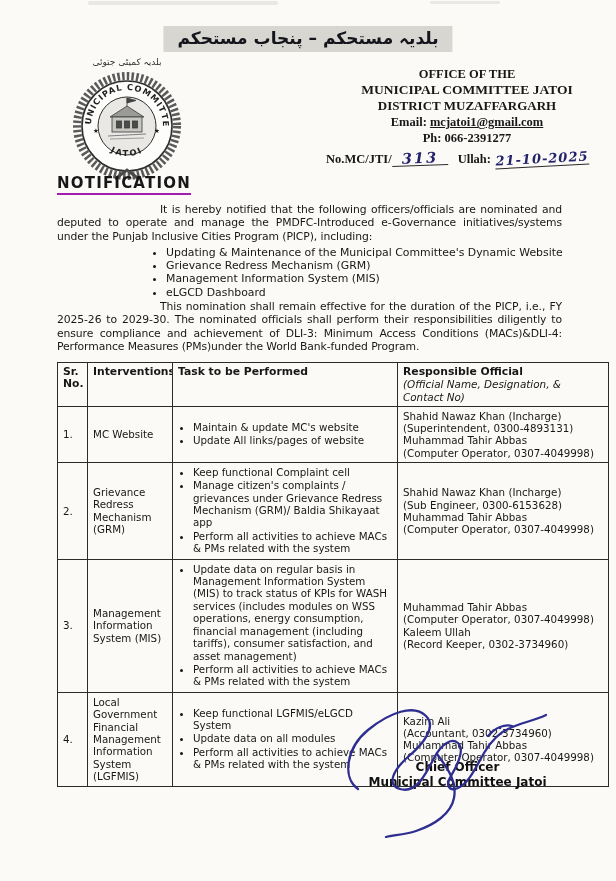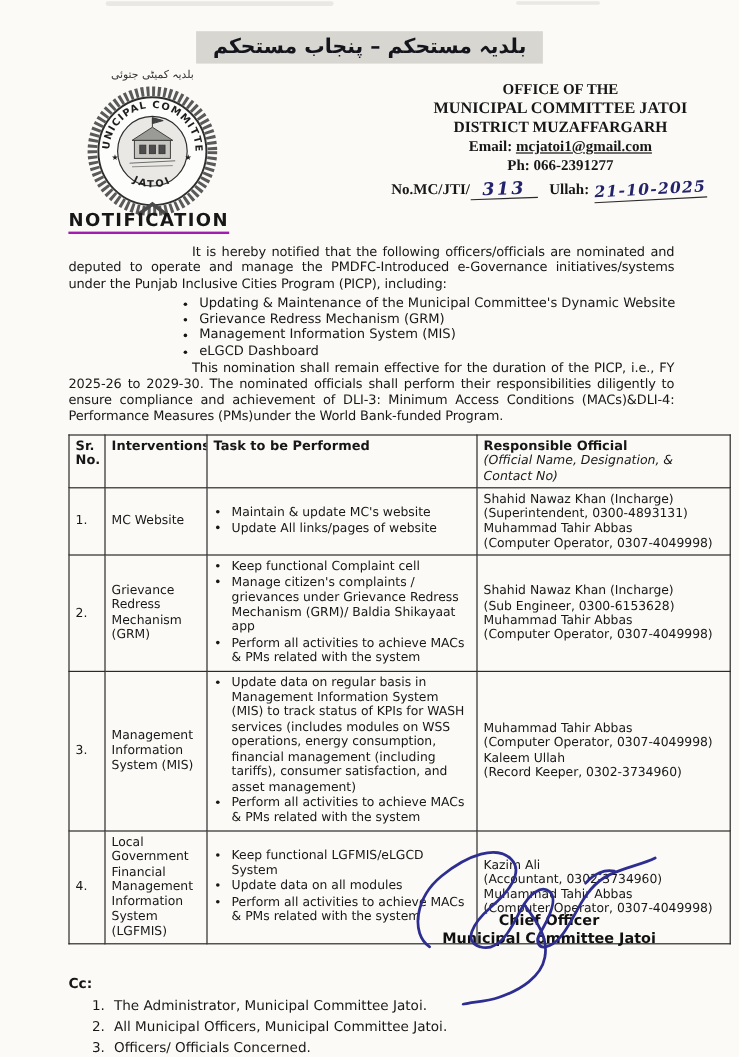--- a/index.html
+++ b/index.html
@@ -300,19 +300,13 @@
       <path d="M 18,103 C 2,92 6,62 28,44 C 50,26 74,18 86,30 C 97,41 83,58 69,70 C 53,84 46,99 60,103 C 76,108 86,88 94,72 C 101,59 111,51 118,57 C 125,63 118,78 111,90 C 105,99 109,106 118,102 C 129,97 136,81 144,67 C 151,55 160,46 170,42 C 181,37 196,34 206,29"></path>
       <path d="M 148,50 C 155,42 164,38 172,40"></path>
       <path d="M 97,68 C 109,84 117,96 114,112 C 111,128 94,139 76,145 C 64,149 53,149 46,151"></path>
     </g>
     <circle cx="151" cy="46" r="1.3" fill="#2e2e91"></circle>
     <circle cx="160" cy="42" r="1.3" fill="#2e2e91"></circle>
   </svg>
 </div>
 
 <div class="abs cc">
-  <div class="cc-label">Cc:</div>
-  <ol class="cc-list">
-      <li>The Administrator, Municipal Committee Jatoi.</li>
-      <li>All Municipal Officers, Municipal Committee Jatoi.</li>
-      <li>Officers/ Officials Concerned.</li>
-    </ol>
 </div>
 
 </body></html>

